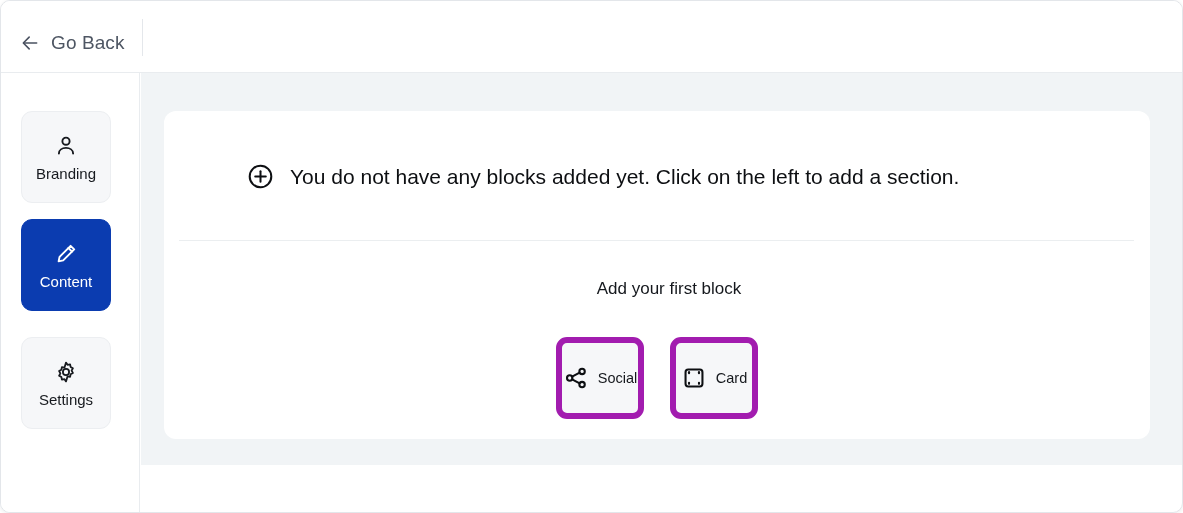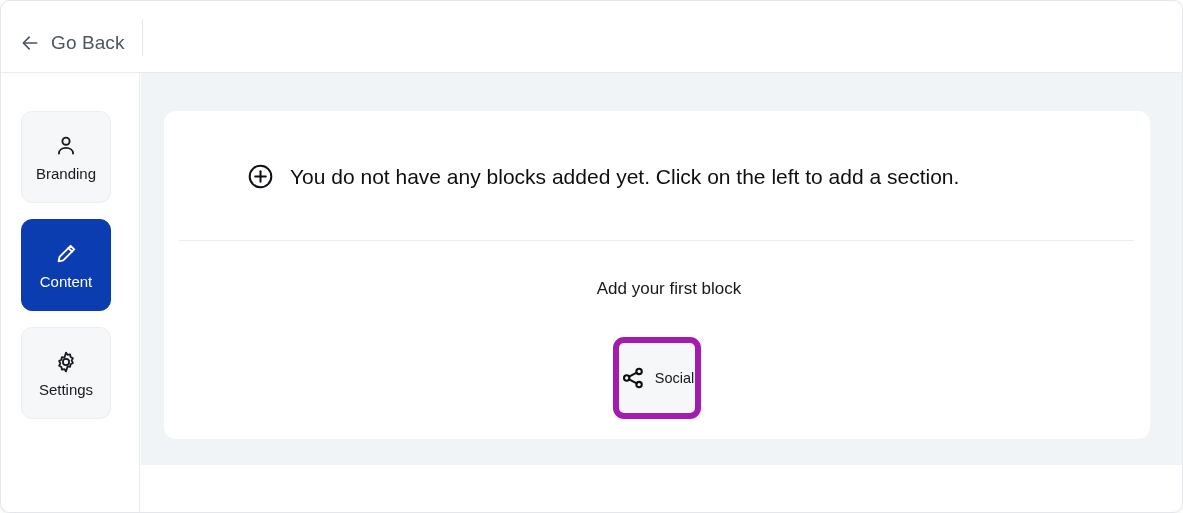--- a/index.html
+++ b/index.html
@@ -110,21 +110,21 @@
     white-space: nowrap;
   }
   .nav-btn.active {
     background: #0b3cb0;
     border-color: #0b3cb0;
     color: #ffffff;
   }
 
   #nav-branding { top: 38px; }
   #nav-content  { top: 146px; justify-content: center; }
-  #nav-settings { top: 254px; text-align: center; }
+  #nav-settings { top: 264px; text-align: center; }
 
   
   .main-area {
     position: absolute;
     top: 72px;
     left: 140px;
     width: 1043px;
     height: 392px;
     background: #f1f4f6;
   }
@@ -298,19 +298,31 @@
               <line x1="8.4" y1="10.8" x2="15.4" y2="7.1"></line>
               <line x1="8.4" y1="13.2" x2="15.4" y2="16.9"></line>
             </svg>
           </span>
           <span class="block-label">Social</span>
         </div>
 
 
 
 
+        <div class="block-btn">
+          <span class="block-icon">
+            <svg viewBox="0 0 24 24" width="26" height="26" fill="none" stroke="currentColor" stroke-width="1.9" stroke-linecap="round" stroke-linejoin="round">
+              <rect x="4.2" y="4.2" width="15.6" height="15.6" rx="2.4"></rect>
+              <line x1="7.4" y1="6.6" x2="7.4" y2="7.6"></line>
+              <line x1="16.6" y1="6.6" x2="16.6" y2="7.6"></line>
+              <line x1="7.4" y1="16.4" x2="7.4" y2="17.4"></line>
+              <line x1="16.6" y1="16.4" x2="16.6" y2="17.4"></line>
+            </svg>
+          </span>
+          <span class="block-label">Card</span>
+        </div>
 
 
       </div>
     </div>
   </div>
 
 </div>
 
 </body></html>

